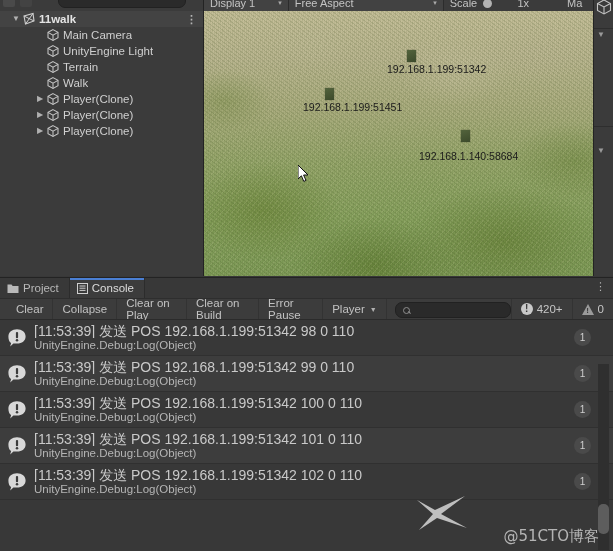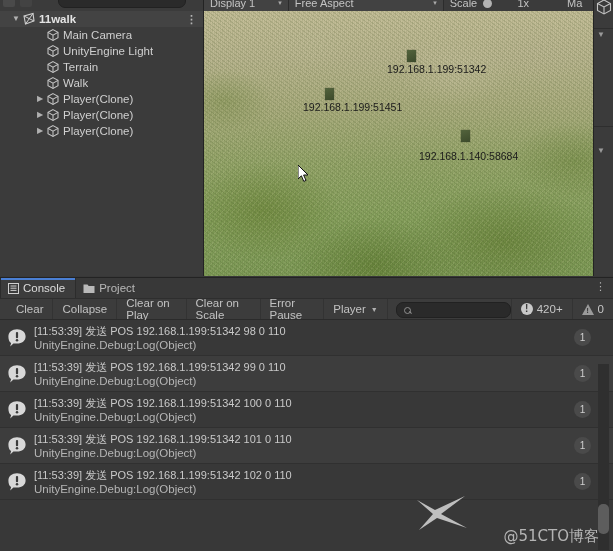--- a/index.html
+++ b/index.html
@@ -342,21 +342,21 @@
     width: 20px; height: 20px;
     margin-right: 7px;
     position: relative;
   }
   .log-text {
     flex: 1;
     min-width: 0;
     line-height: 14px;
   }
   .log-line1 {
-    font-size: 11px;
+    font-size: 14px;
     color: #c9c9c9;
     white-space: nowrap;
     overflow: hidden;
   }
   .log-line2 {
     font-size: 11.5px;
     color: #b5b5b5;
     white-space: nowrap;
     overflow: hidden;
   }
@@ -548,41 +548,41 @@
     </svg>
     <div class="insp-sep" style="top:28px;"></div>
     <div class="insp-caret" style="top:30px;">▼</div>
     <div class="insp-sep" style="top:126px;"></div>
     <div class="insp-caret" style="top:146px;">▼</div>
   </div>
 
   <div class="dock">
 
     <div class="tabbar">
+      <div class="tab">
+        <svg width="12" height="11" viewBox="0 0 12 11">
+          <path d="M0.5 1.5 h4 l1.2 1.6 H11.5 v7 H0.5 Z" fill="#b9b9b9"></path>
+        </svg>
+        <span>Project</span>
+      </div>
       <div class="tab active">
         <svg width="11" height="11" viewBox="0 0 11 11">
           <rect x="0.5" y="0.5" width="10" height="10" fill="none" stroke="#cfcfcf" stroke-width="1"></rect>
           <path d="M2.5 3 h6 M2.5 5.2 h6 M2.5 7.4 h6" stroke="#cfcfcf" stroke-width="1"></path>
         </svg>
         <span>Console</span>
       </div>
-      <div class="tab">
-        <svg width="12" height="11" viewBox="0 0 12 11">
-          <path d="M0.5 1.5 h4 l1.2 1.6 H11.5 v7 H0.5 Z" fill="#b9b9b9"></path>
-        </svg>
-        <span>Project</span>
-      </div>
       <div class="tab-kebab">⋮</div>
     </div>
 
     <div class="console-toolbar">
       <div class="cbtn first">Clear</div>
       <div class="cbtn">Collapse</div>
       <div class="cbtn">Clear on Play</div>
-      <div class="cbtn">Clear on Scale</div>
+      <div class="cbtn">Clear on Build</div>
       <div class="cbtn">Error Pause</div>
       <div class="cbtn">
         <span>Player</span>
         <span class="dd-caret">▼</span>
       </div>
       <div class="csearch">
         <span class="mag"></span>
         <span style="margin-left:5px;color:#8a8a8a;font-size:10px;"></span>
       </div>
       <div class="counters">

